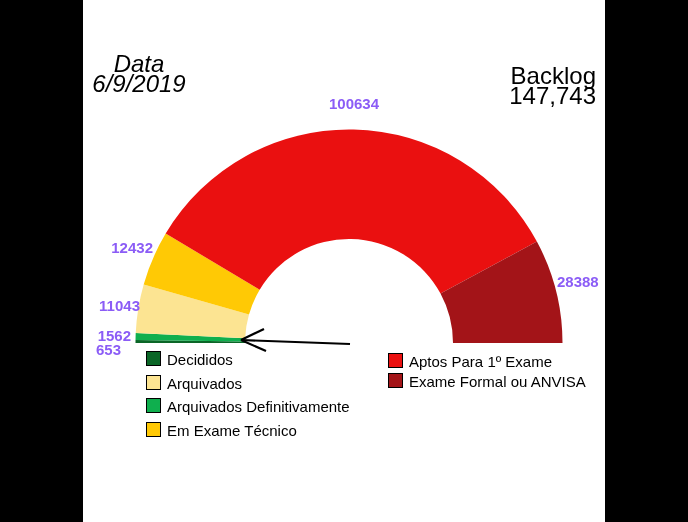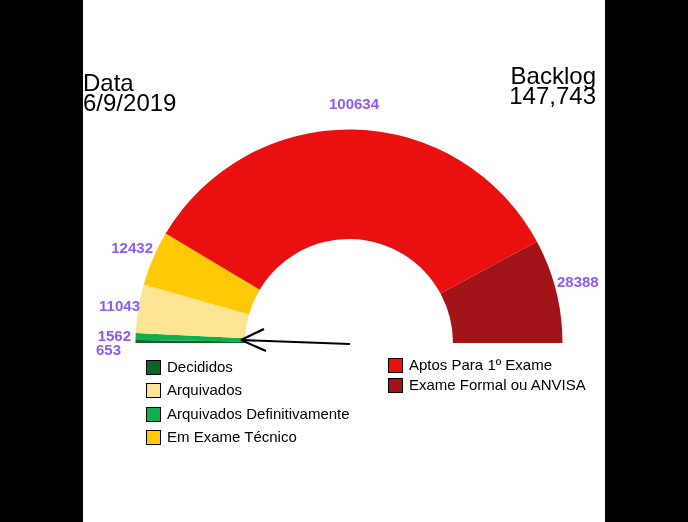--- a/index.html
+++ b/index.html
@@ -19,36 +19,36 @@
     height: 522px;
     background: #fff;
   }
   .hdr {
     position: absolute;
     font-size: 24px;
     line-height: 19.5px;
     color: #000;
     letter-spacing: 0px;
   }
-  .hdr-left  { left: 0px;  top: 73px; width: 112px; text-align: left; }
+  .hdr-left  { left: 0px;  top: 54px; width: 112px; text-align: center; font-style: italic; }
   .hdr-right { right: 9px; top: 66px; text-align: right; }
   svg.gauge { position: absolute; left: 0; top: 0; }
   .vlabel {
     position: absolute;
     font-size: 15px;
     font-weight: bold;
     color: #8b5cf6;
     white-space: nowrap;
   }
   .vlabel.center { transform: translate(-50%, -50%); }
   .vlabel.vmid   { transform: translateY(-50%); }
   .legend { position: absolute; }
   .legend-left  { left: 63px;  top: 351px; }
   .legend-right { left: 305px; top: 352.5px; }
-  .legend-row { display: flex; align-items: flex-end; }
+  .legend-row { display: flex; align-items: flex-start; }
   .legend-left  .legend-row { height: 23.5px; }
   .legend-right .legend-row { height: 20px; }
   .swatch {
     width: 13px; height: 13px;
     border: 1px solid #000;
     margin-right: 6px;
     flex: 0 0 auto;
   }
   .legend-label {
     font-size: 15px;

